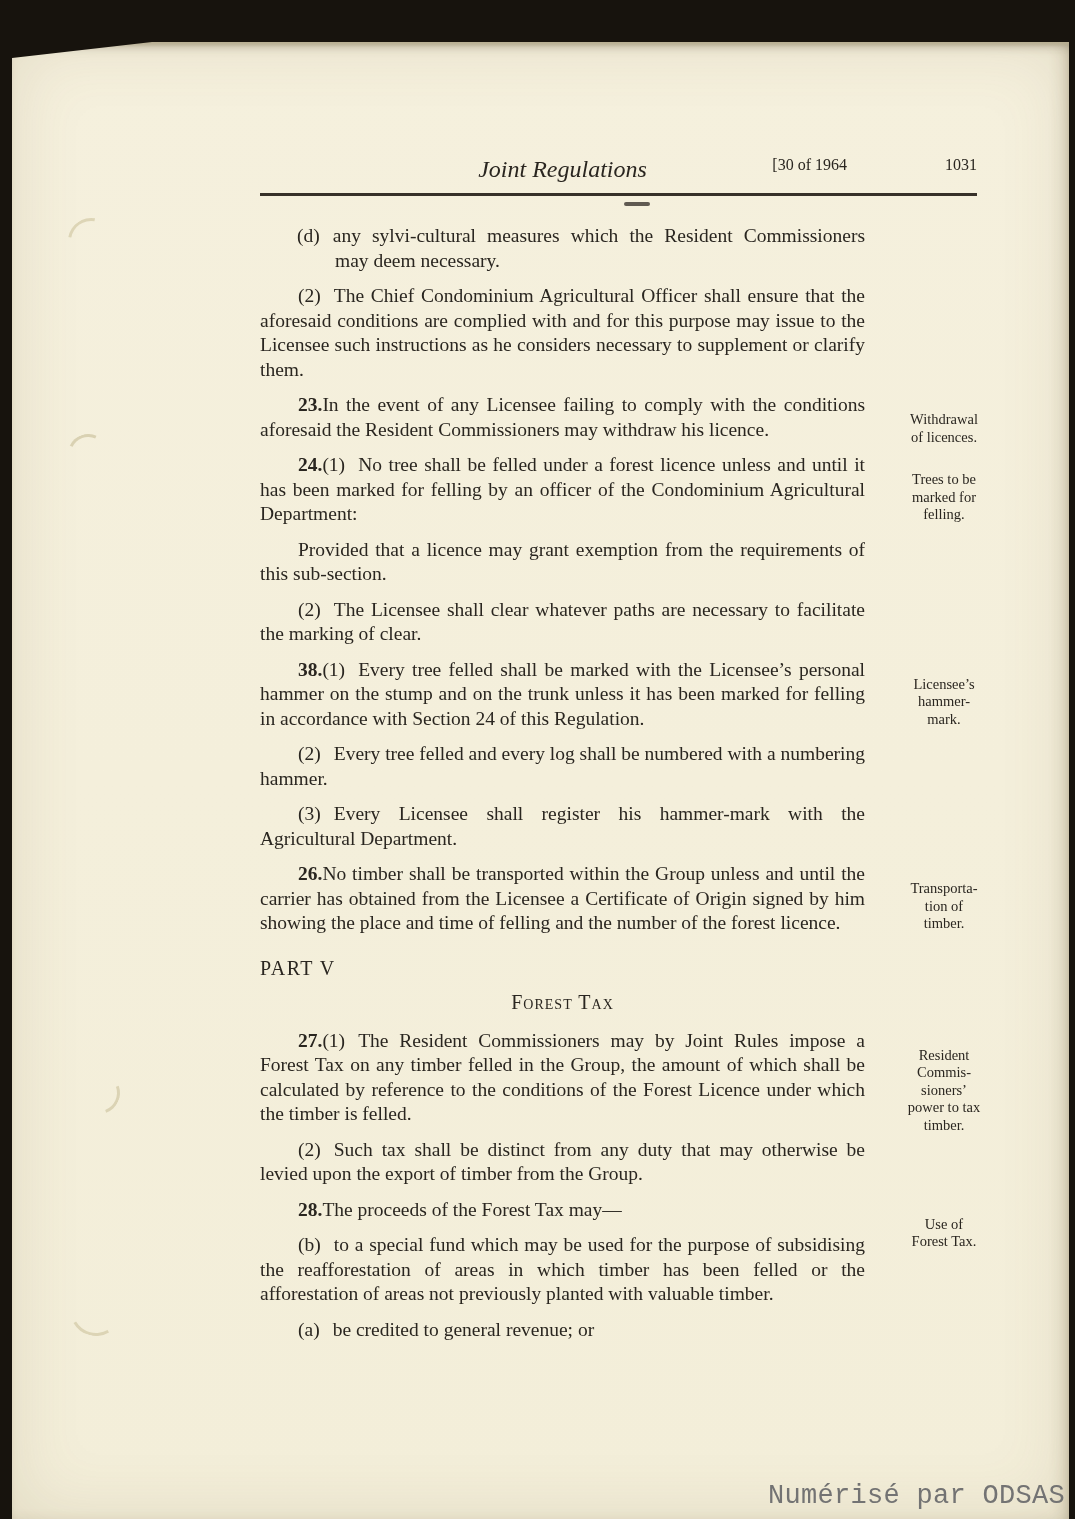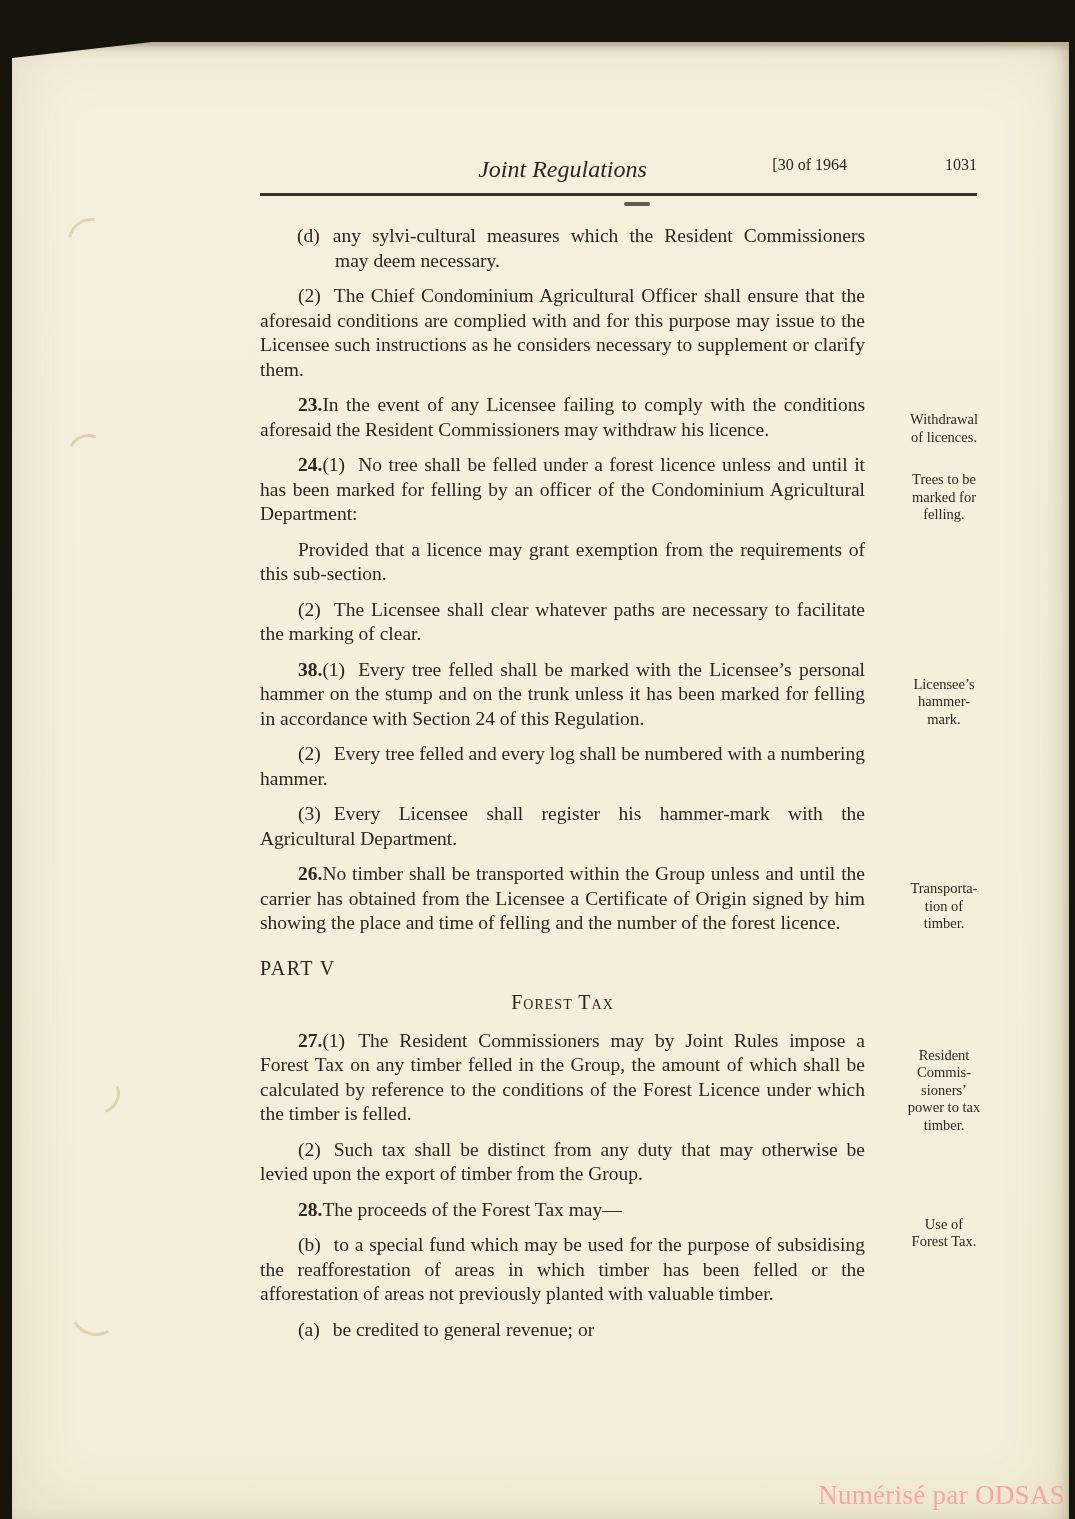--- a/index.html
+++ b/index.html
@@ -143,23 +143,23 @@
   }
   .hole-1 { left: 56px; top: 176px; width: 40px; height: 40px; border-top-color: #ddd5b6; transform: rotate(-35deg); }
   .hole-2 { left: 56px; top: 392px; width: 34px; height: 34px; border-top-color: #d9d1b2; transform: rotate(-20deg); }
   .hole-3 { left: 66px; top: 1030px; width: 36px; height: 36px; border-top-color: #dbd3b4; transform: rotate(115deg); }
   .hole-4 { left: 58px; top: 1242px; width: 46px; height: 46px; border-top-color: #dcd4b5; transform: rotate(195deg); }
   
   .scan-credit {
     position: absolute;
     right: 10px;
     bottom: 8px;
-    font-family: Liberation Serif, serif;
+    font-family: Liberation Mono, monospace;
     font-size: 27px;
-    color: #fca5a5;
+    color: #737373;
     letter-spacing: 0.3px;
   }
 </style>
 </head>
 <body>
 
 <div class="page">
   <div class="corner-tear"></div>
 
   <div class="hole hole-1"></div>

